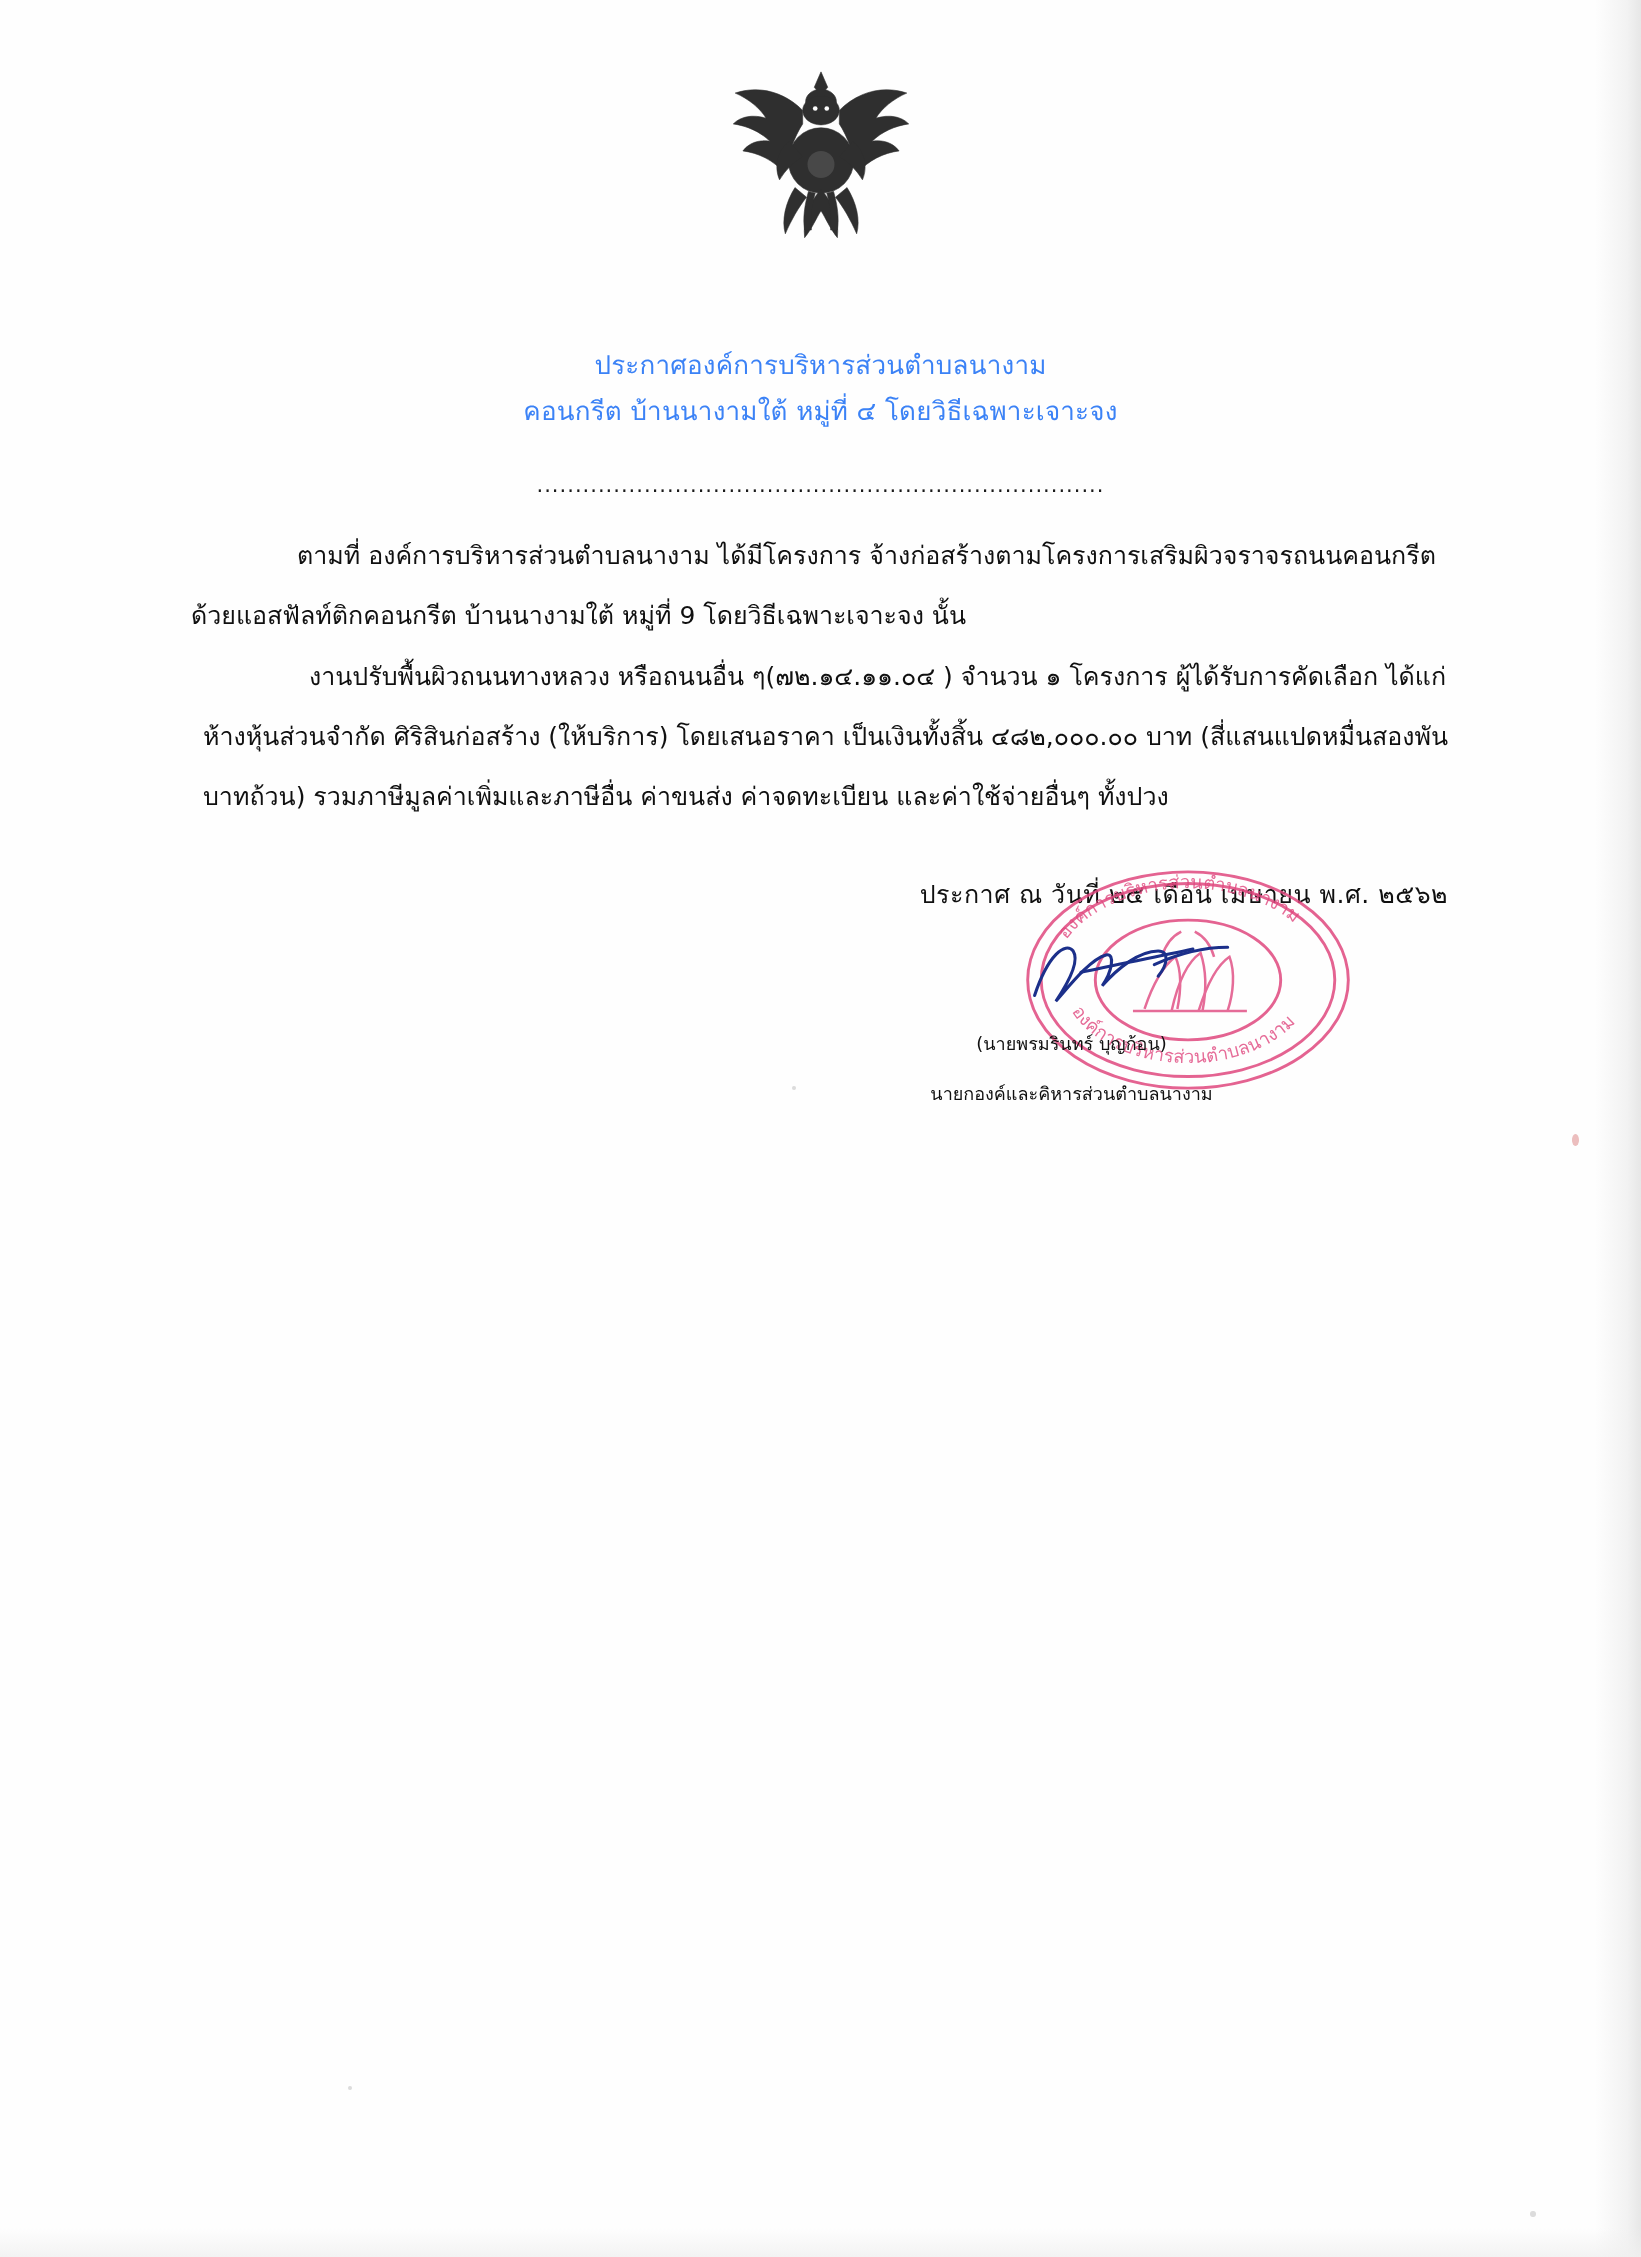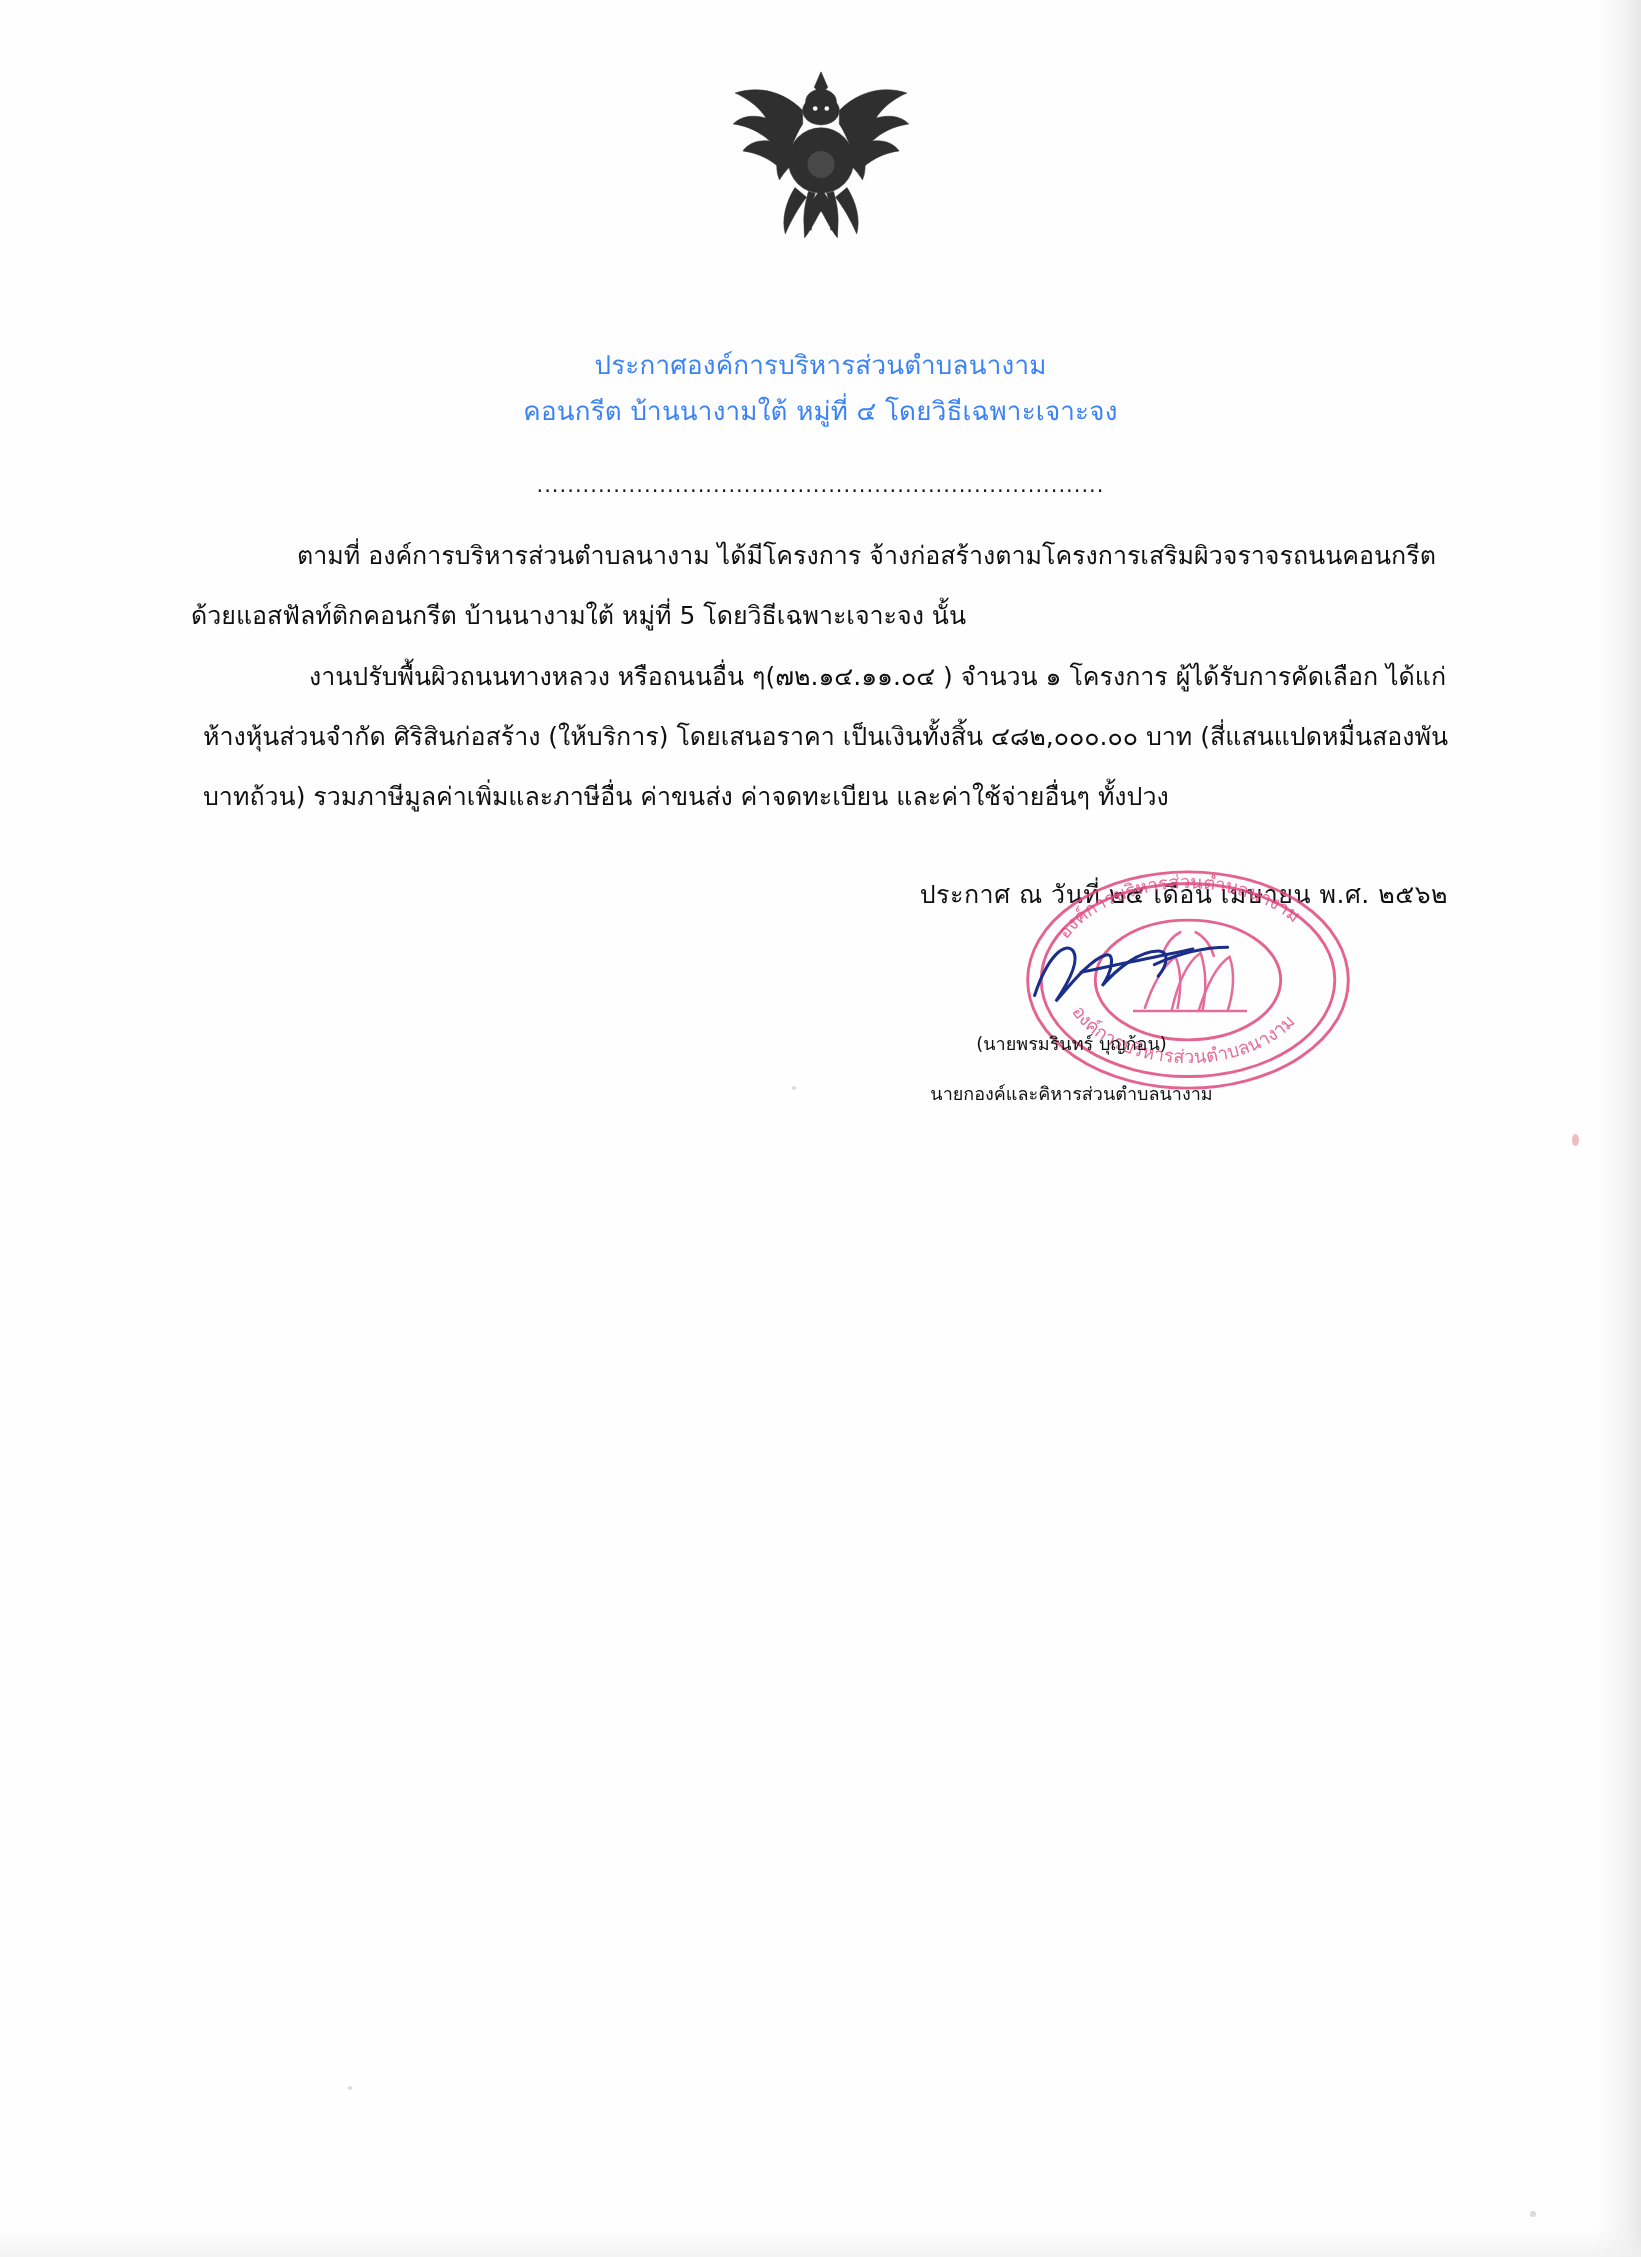--- a/index.html
+++ b/index.html
@@ -179,21 +179,21 @@
     </svg>
   </div>
 
   <div class="title-block">
     <div class="title-line lead">ประกาศองค์การบริหารส่วนตำบลนางาม</div>
     <div class="title-line">คอนกรีต บ้านนางามใต้ หมู่ที่ ๔ โดยวิธีเฉพาะเจาะจง</div>
   </div>
 
   <div class="dotline">..........................................................................</div>
 
-  <div class="para p1"><span class="indent"></span><span>ตามที่ องค์การบริหารส่วนตำบลนางาม ได้มีโครงการ จ้างก่อสร้างตามโครงการเสริมผิวจราจรถนนคอนกรีตด้วยแอสฟัลท์ติกคอนกรีต บ้านนางามใต้ หมู่ที่ 5 โดยวิธีเฉพาะเจาะจง  นั้น</span></div>
+  <div class="para p1"><span class="indent"></span><span>ตามที่ องค์การบริหารส่วนตำบลนางาม ได้มีโครงการ จ้างก่อสร้างตามโครงการเสริมผิวจราจรถนนคอนกรีตด้วยแอสฟัลท์ติกคอนกรีต บ้านนางามใต้ หมู่ที่ 9 โดยวิธีเฉพาะเจาะจง  นั้น</span></div>
 
   <div class="para p2"><span class="indent"></span><span>งานปรับพื้นผิวถนนทางหลวง หรือถนนอื่น ๆ(๗๒.๑๔.๑๑.๐๔ ) จำนวน ๑ โครงการ ผู้ได้รับการคัดเลือก ได้แก่ ห้างหุ้นส่วนจำกัด ศิริสินก่อสร้าง (ให้บริการ) โดยเสนอราคา เป็นเงินทั้งสิ้น ๔๘๒,๐๐๐.๐๐ บาท (สี่แสนแปดหมื่นสองพันบาทถ้วน) รวมภาษีมูลค่าเพิ่มและภาษีอื่น ค่าขนส่ง ค่าจดทะเบียน และค่าใช้จ่ายอื่นๆ ทั้งปวง</span></div>
 
   <div class="datebar">ประกาศ ณ วันที่   ๒๕   เดือน  เมษายน  พ.ศ. ๒๕๖๒</div>
 
   <div class="seal">
     <svg viewBox="0 0 350 240" width="338" height="232" aria-hidden="true">
       <defs>
         <path id="sealTop" d="M35,120 a140,95 0 0 1 280,0"></path>
         <path id="sealBot" d="M45,120 a130,86 0 0 0 260,0"></path>

